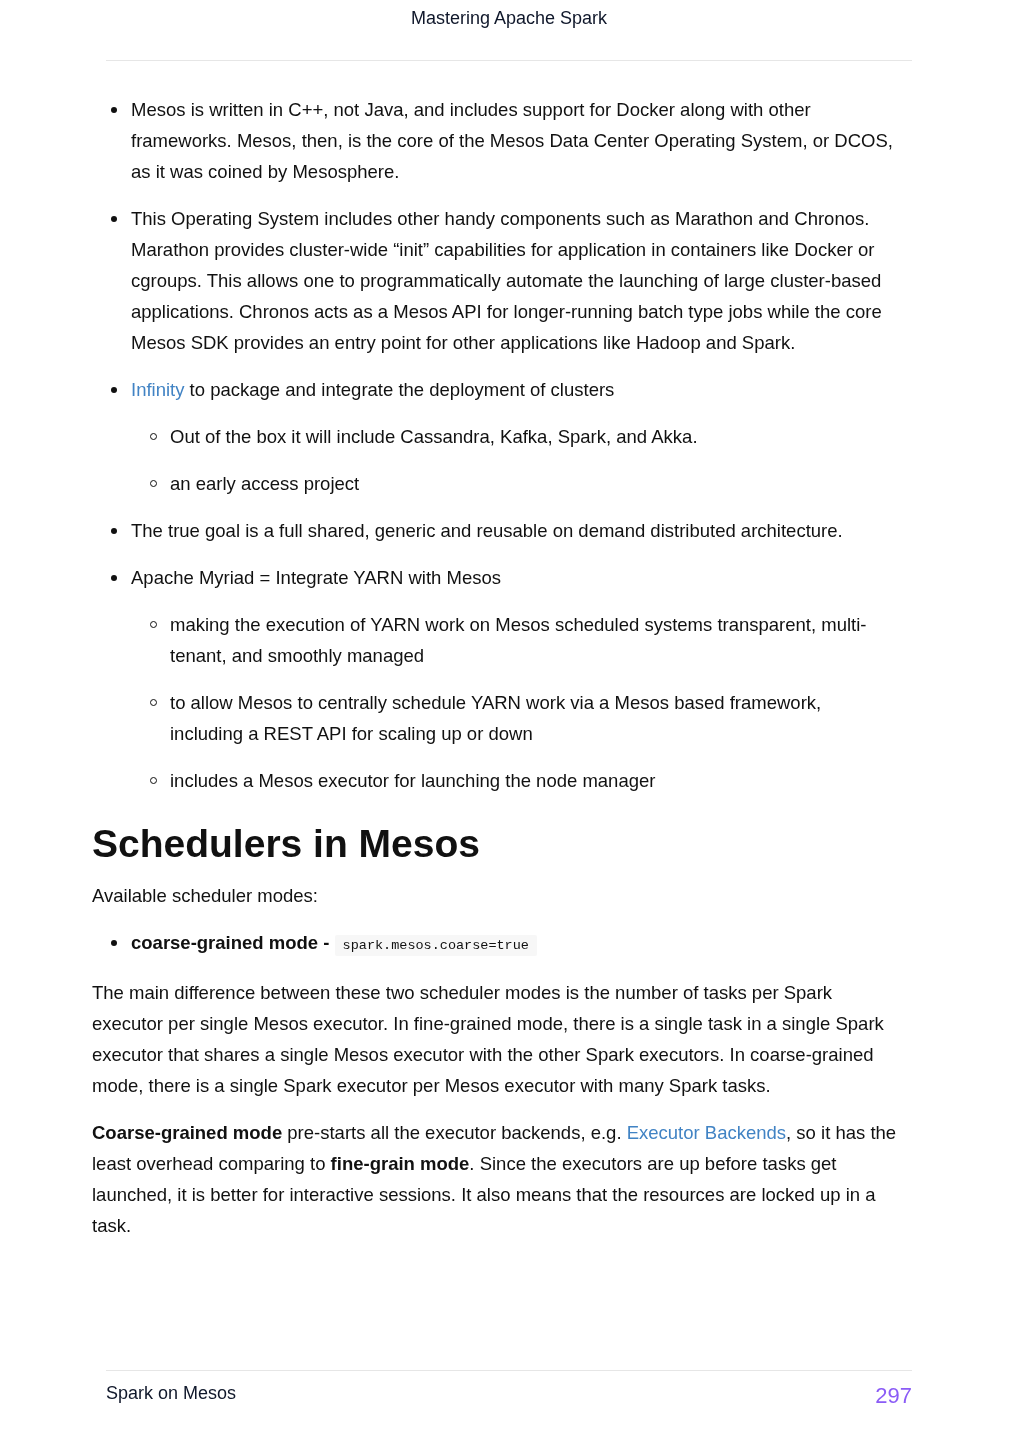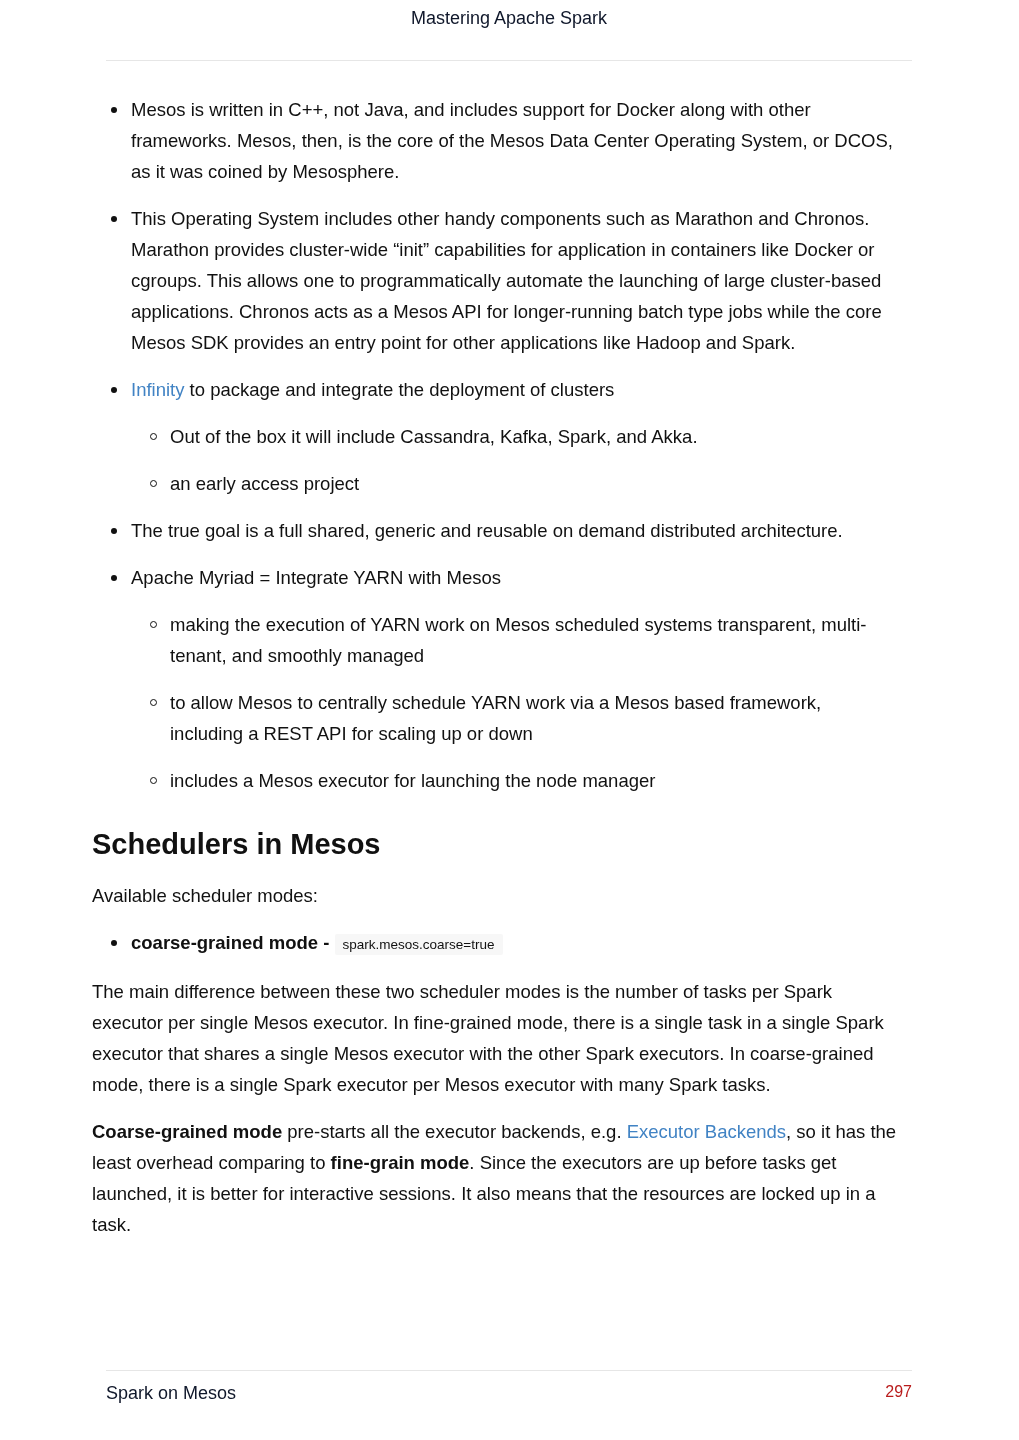--- a/index.html
+++ b/index.html
@@ -26,35 +26,35 @@
   }
   ul.l2 { margin-top: 16px; }
   ul.l2 > li { position: relative; padding-left: 39px; margin-bottom: 16px; }
   ul.l2 > li::before {
     content: ""; position: absolute; left: 19px; top: 12px; width: 5px; height: 5px;
     border: 1.3px solid #111; border-radius: 50%;
   }
   ul.l2 > li:last-child { margin-bottom: 0; }
   a.link { color: #4183c4; text-decoration: none; }
   h2 {
-    font-size: 29px; font-weight: bold; margin: 30px 0 18px 0; line-height: 36px;
+    font-size: 39px; font-weight: bold; margin: 30px 0 18px 0; line-height: 36px;
   }
   p { margin: 0 0 16px 0; }
   code {
-    font-family: Liberation Sans, sans-serif; font-size: 13.5px;
+    font-family: Liberation Mono, monospace; font-size: 13.5px;
     background: #f7f7f7; padding: 3px 8px; border-radius: 2px;
   }
   .footer-rule {
     position: absolute; left: 106px; top: 1370px; width: 806px; height: 1px; background: #e6e6e6;
   }
   .footer-left {
     position: absolute; left: 106px; top: 1383px; font-size: 18px; color: #0f172a;
   }
   .footer-right {
-    position: absolute; right: 107px; top: 1383px; font-size: 16px; color: #b91c1c;
+    position: absolute; right: 107px; top: 1383px; font-size: 22px; color: #8b5cf6;
   }
 </style>
 </head>
 <body>
 
 <div class="page-header">Mastering Apache Spark</div>
 <div class="header-rule"></div>
 
 <div class="content">
   <ul class="l1">

